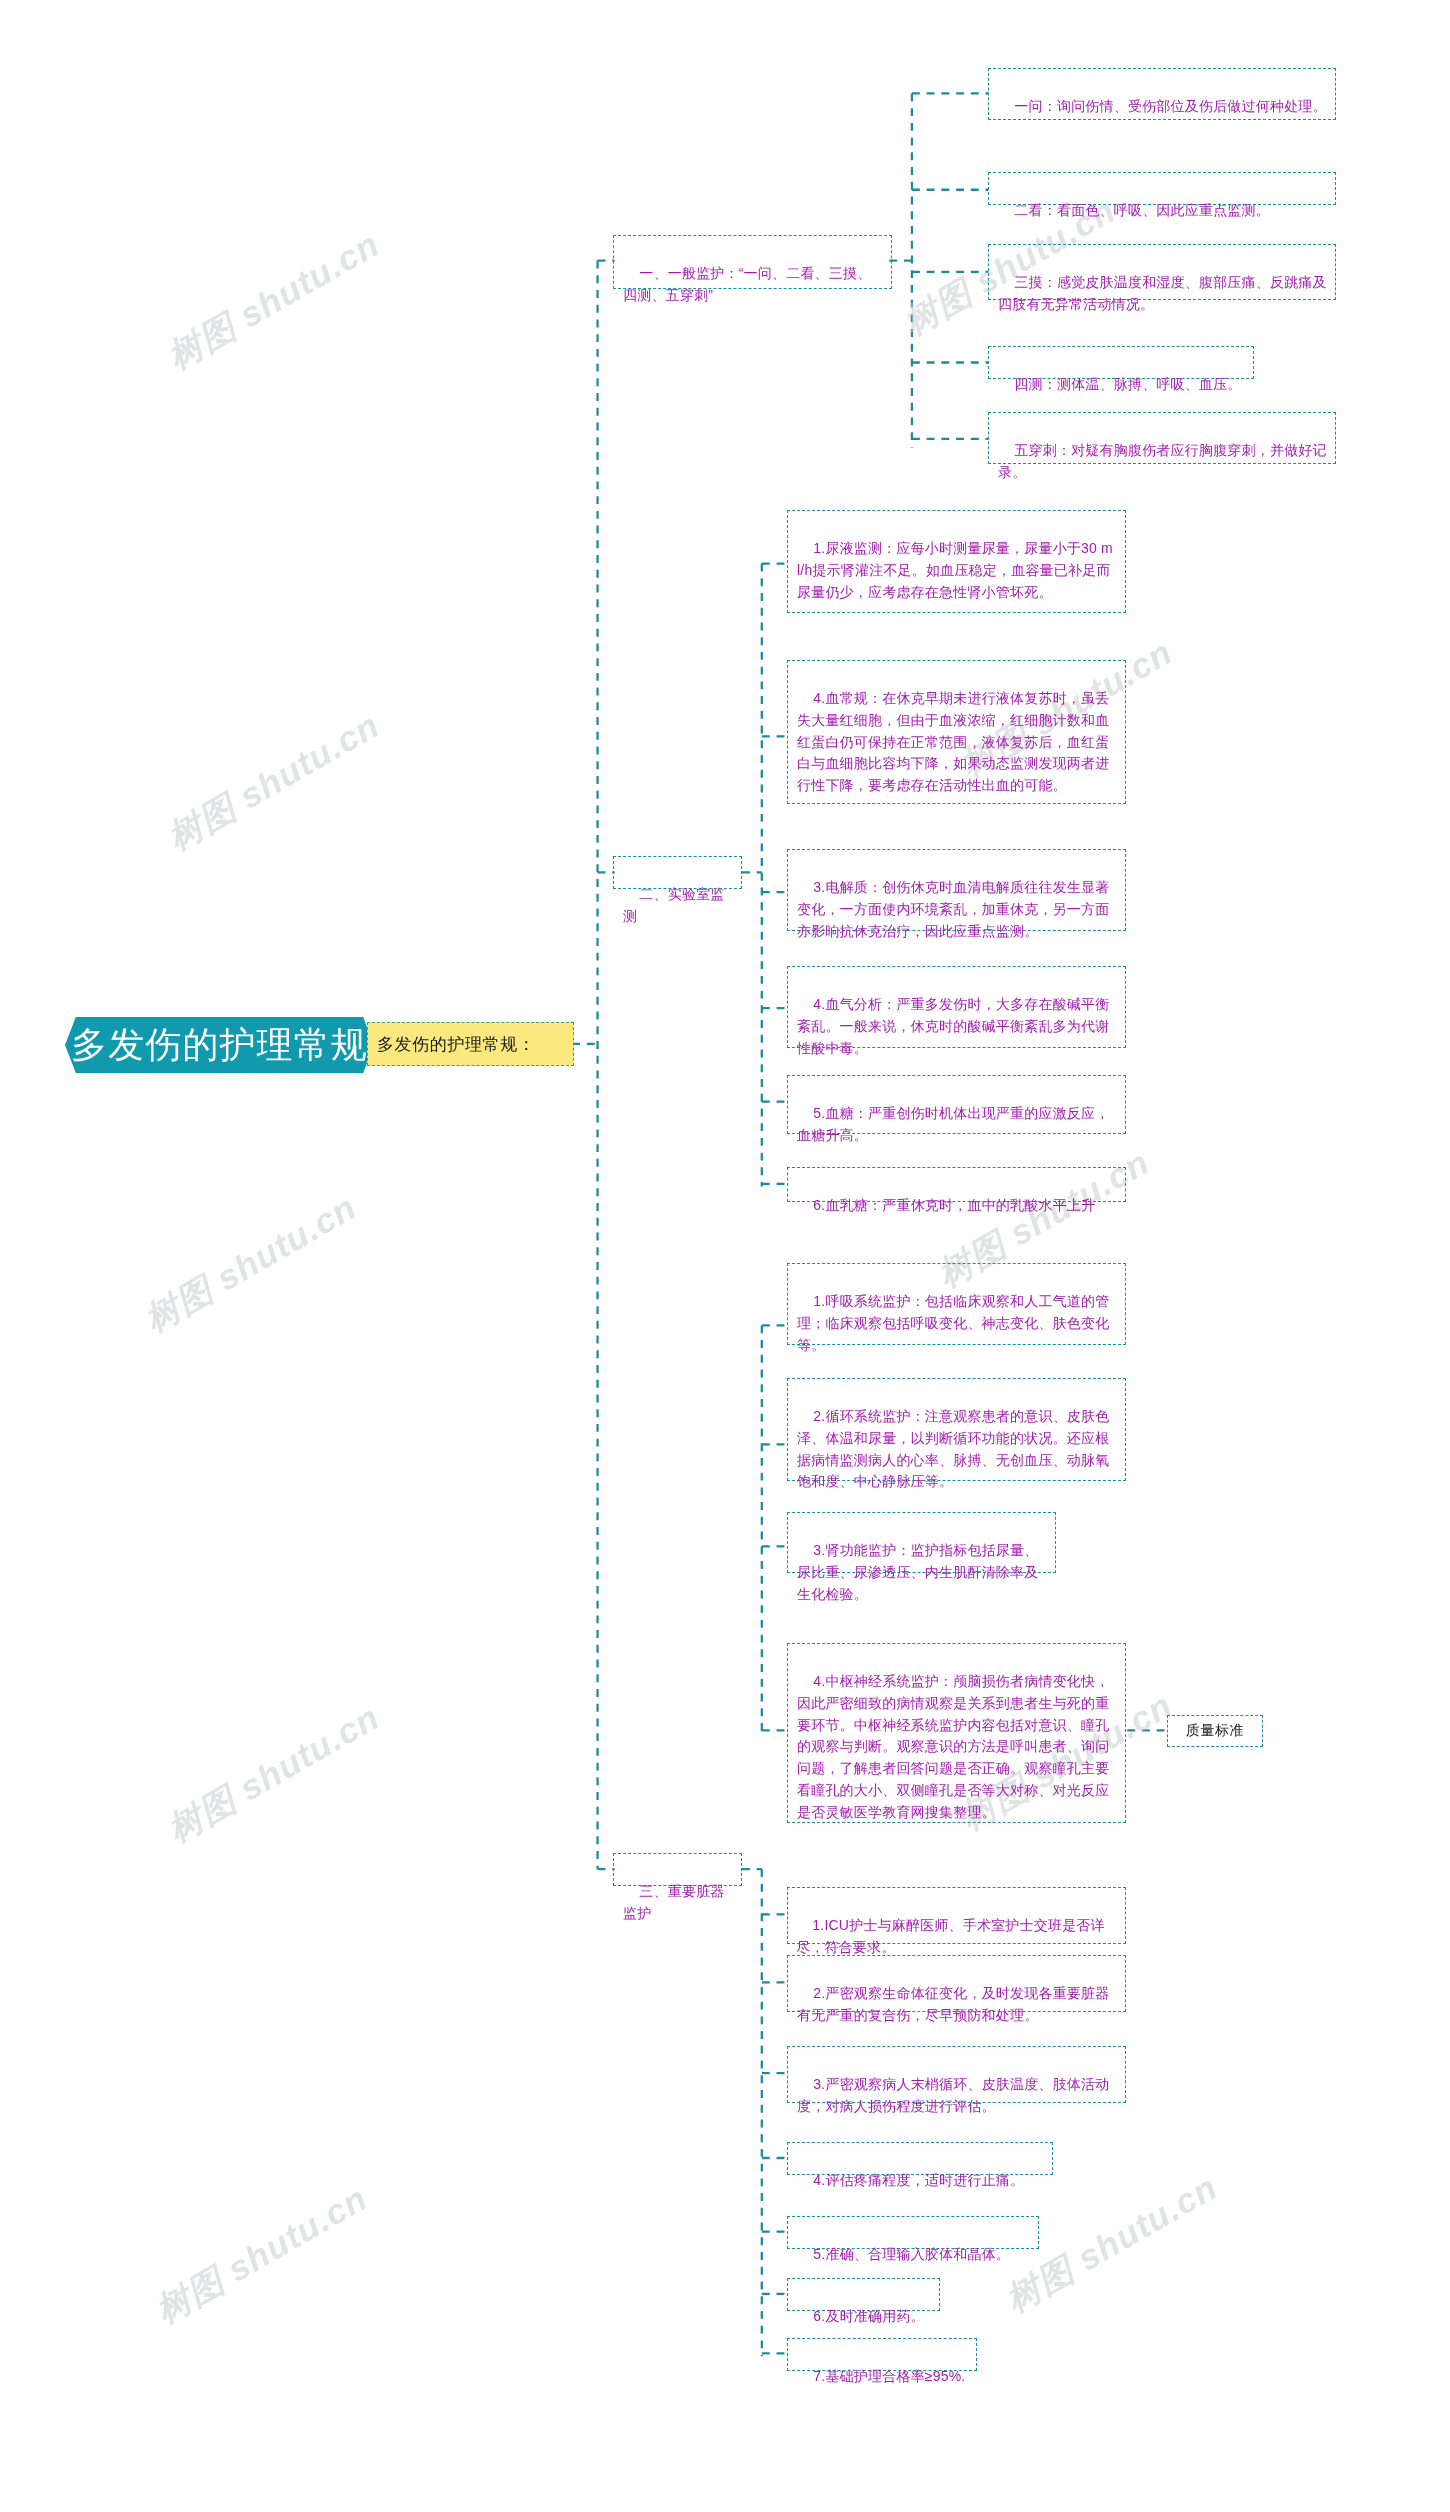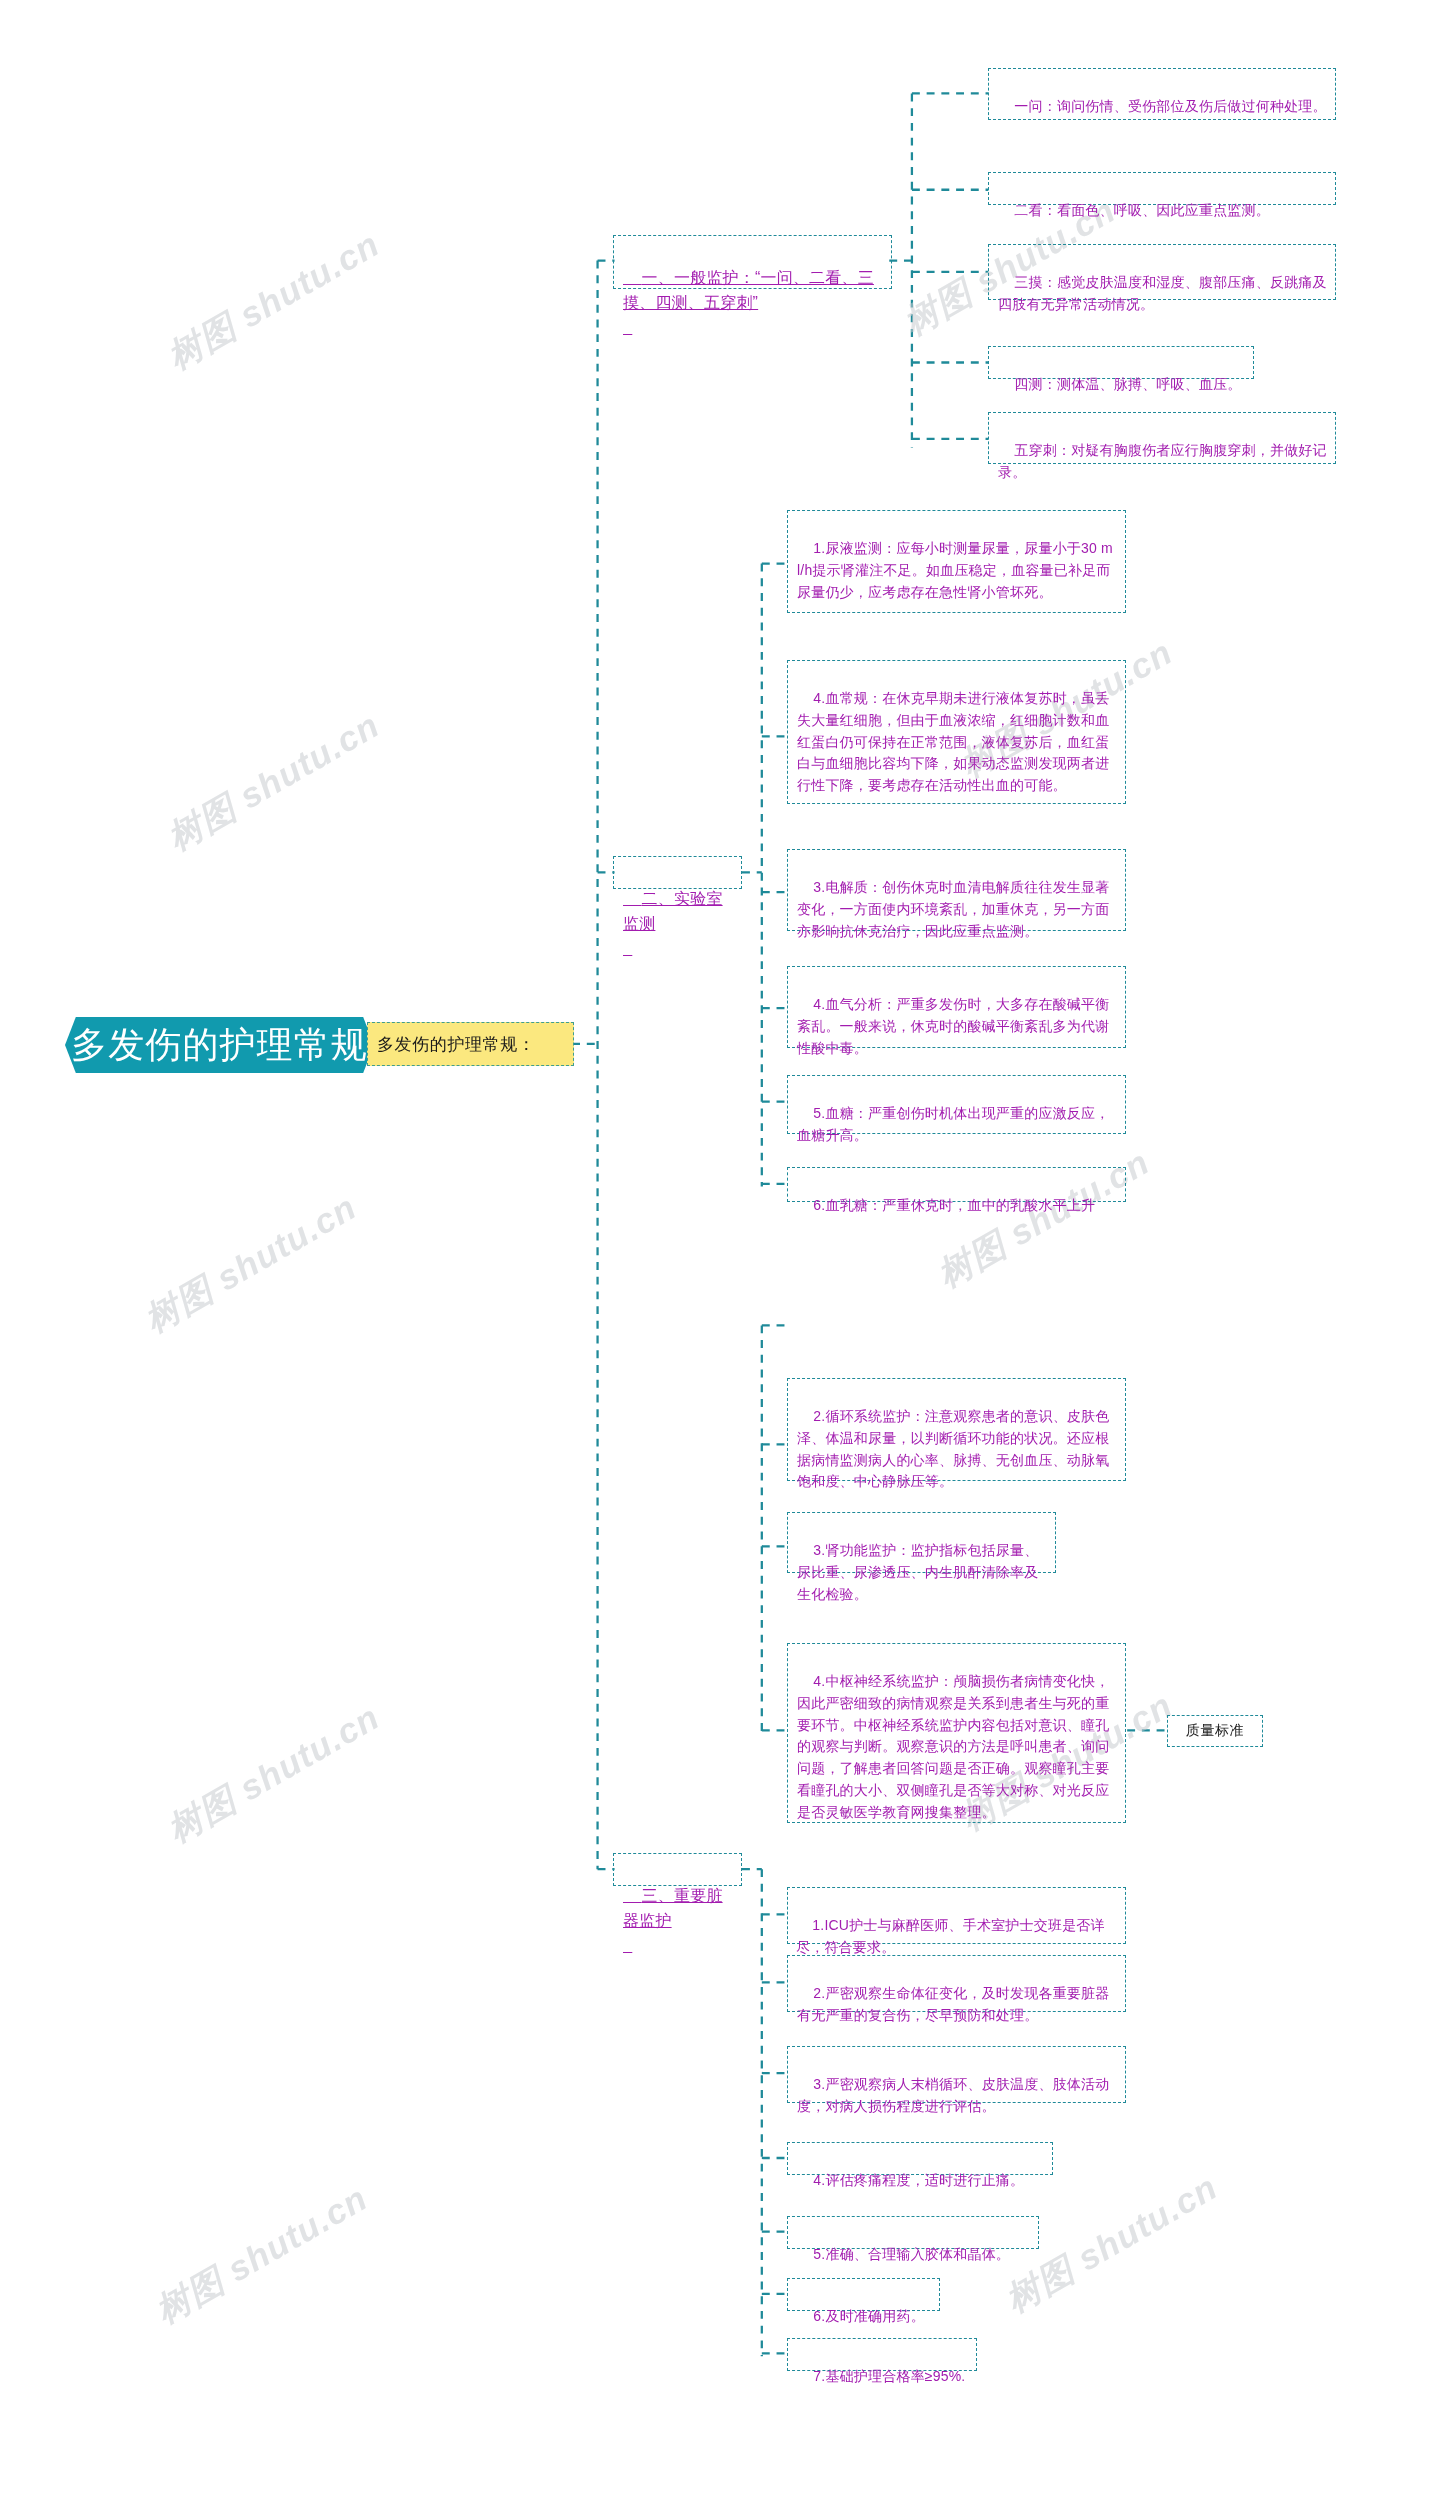--- a/index.html
+++ b/index.html
@@ -35,21 +35,21 @@
     border:1.1px dashed #1f8a99;
     background:transparent;
     color:#a21caf;
     line-height:1.55;
     padding:5.7px 8px 5.7px 9px;
     letter-spacing:0.2px;
     white-space:pre-wrap;
     word-break:break-all;
   }
   .node.leaf{font-size:14px;}
-  .node.branch{font-size:16px;text-decoration:underline;}
+  .node.branch{font-size:14px;}
 
   
   .root{
     position:absolute;
     background:#119aae;
     color:#ffffff;
     font-size:36px;
     display:flex;
     align-items:center;
     justify-content:center;
@@ -198,20 +198,23 @@
     <span>5.血糖：严重创伤时机体出现严重的应激反应，血糖升高。</span>
   </div>
   <div class="node leaf" style="left:787px;top:1167px;width:339px;height:35px;">
     <span>6.血乳糖：严重休克时，血中的乳酸水平上升</span>
   </div>
 
   <div class="node branch" style="left:613px;top:1853px;width:129px;height:33px;">
     <span>三、重要脏器监护</span>
   </div>
 
+  <div class="node leaf" style="left:787px;top:1263px;width:339px;height:82px;">
+    <span>1.呼吸系统监护：包括临床观察和人工气道的管理；临床观察包括呼吸变化、神志变化、肤色变化等。</span>
+  </div>
   <div class="node leaf" style="left:787px;top:1378px;width:339px;height:103px;">
     <span>2.循环系统监护：注意观察患者的意识、皮肤色泽、体温和尿量，以判断循环功能的状况。还应根据病情监测病人的心率、脉搏、无创血压、动脉氧饱和度、中心静脉压等。</span>
   </div>
   <div class="node leaf" style="left:787px;top:1512px;width:269px;height:61px;">
     <span>3.肾功能监护：监护指标包括尿量、尿比重、尿渗透压、内生肌酐清除率及生化检验。</span>
   </div>
   <div class="node leaf" style="left:787px;top:1643px;width:339px;height:180px;">
     <span>4.中枢神经系统监护：颅脑损伤者病情变化快，因此严密细致的病情观察是关系到患者生与死的重要环节。中枢神经系统监护内容包括对意识、瞳孔的观察与判断。观察意识的方法是呼叫患者、询问问题，了解患者回答问题是否正确。观察瞳孔主要看瞳孔的大小、双侧瞳孔是否等大对称、对光反应是否灵敏医学教育网搜集整理。</span>
   </div>
 

